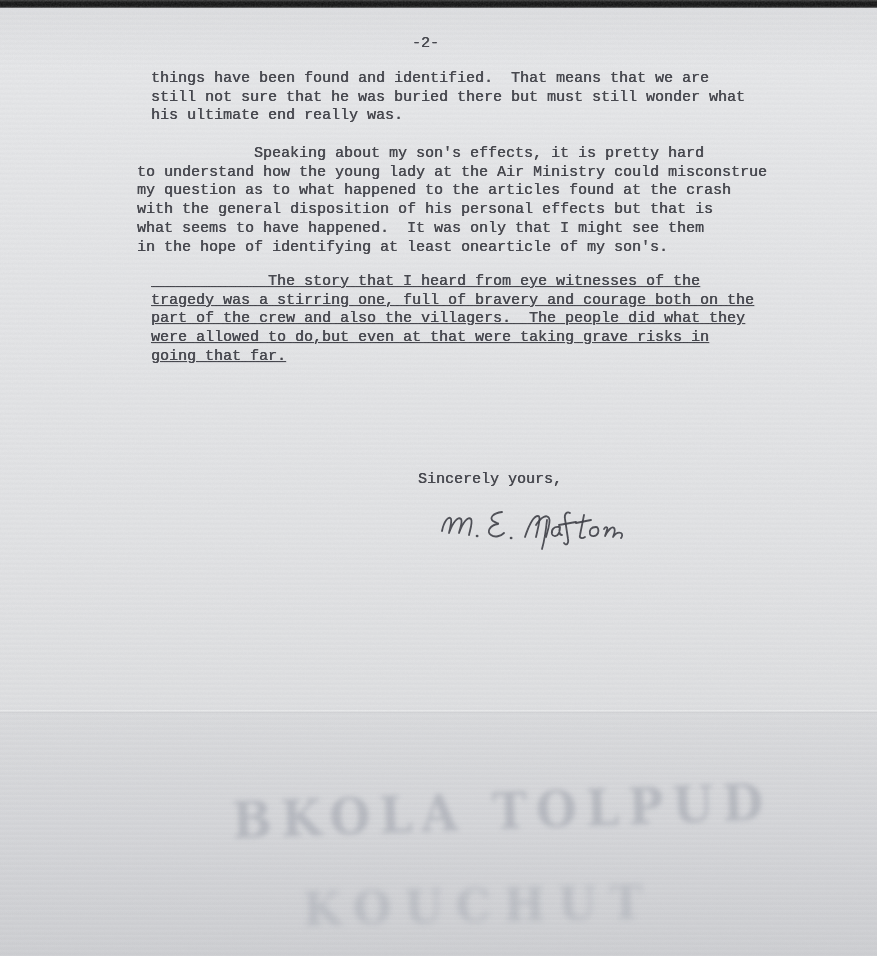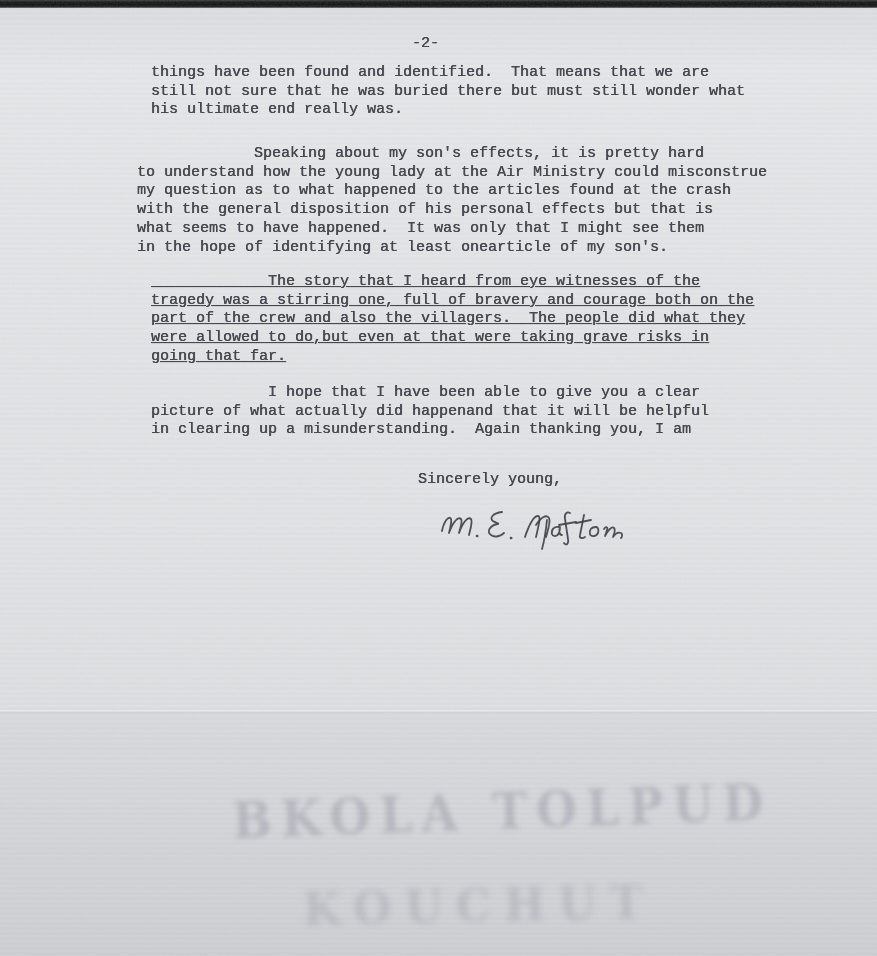--- a/index.html
+++ b/index.html
@@ -36,21 +36,21 @@
   .typed {
     position: absolute;
     color: #3c3d44;
     font-size: 15px;
     line-height: 18.7px;
     white-space: pre;
     letter-spacing: 0px;
     text-shadow: 0 0 0.6px rgba(48,49,56,0.9), 0.4px 0.3px 0.5px rgba(70,71,78,0.45);
   }
   .page-number { left: 412px; top: 35px; }
-  .para-1 { left: 151px; top: 64px; }
+  .para-1 { left: 151px; top: 70px; }
   .para-2 { left: 137px; top: 145px; }
   .para-3 { left: 151px; top: 273px; text-decoration: underline; }
   .para-4 { left: 151px; top: 384px; }
   .closing { left: 418px; top: 471px; }
   .signature {
     position: absolute; left: 435px; top: 492px; width: 205px; height: 60px;
   }
   .signature svg { display: block; }
   .sig-stroke {
     fill: none; stroke: #2e2f37; stroke-width: 1.8;
@@ -112,25 +112,22 @@
 to understand how the young lady at the Air Ministry could misconstrue
 my question as to what happened to the articles found at the crash
 with the general disposition of his personal effects but that is
 what seems to have happened.  It was only that I might see them
 in the hope of identifying at least onearticle of my son's.</div>
   <div class="typed para-3">             The story that I heard from eye witnesses of the
 tragedy was a stirring one, full of bravery and courage both on the
 part of the crew and also the villagers.  The people did what they
 were allowed to do,but even at that were taking grave risks in
 going that far.</div>
-  <div class="typed para-4">             I hope that I have been able to give you a clear
-picture of what actually did happenand that it will be helpful
-in clearing up a misunderstanding.  Again thanking you, I am</div>
 
-  <div class="typed closing">Sincerely young,</div>
+  <div class="typed closing">Sincerely yours,</div>
 
   <div class="signature">
     <span class="sr">M. E. Hafton</span>
     <svg width="205" height="60" viewBox="0 0 205 60">
       <path class="sig-stroke" d="M7,39 C9,29 14,23 16,27 C17,30 15,36 14,41 C18,30 23,24 26,27 C28,30 25,36 24,41 C28,30 33,24 36,27 C38,30 35,38 34,43"></path>
       <path class="sig-stroke sig-dot" d="M42,44 l0.2,0"></path>
       <path class="sig-stroke" d="M67,20 C58,21 54,26 58,29 C61,31 64,31 63,32 C55,33 51,40 56,43 C60,46 66,44 69,41"></path>
       <path class="sig-stroke sig-dot" d="M76,46 l0.2,0"></path>
       <path class="sig-stroke" d="M90,45 C94,33 99,24 103,24 C106,24 104,32 101,45"></path>
       <path class="sig-stroke" d="M101,33 C106,25 112,22 114,26 C116,29 113,38 111,45"></path>

